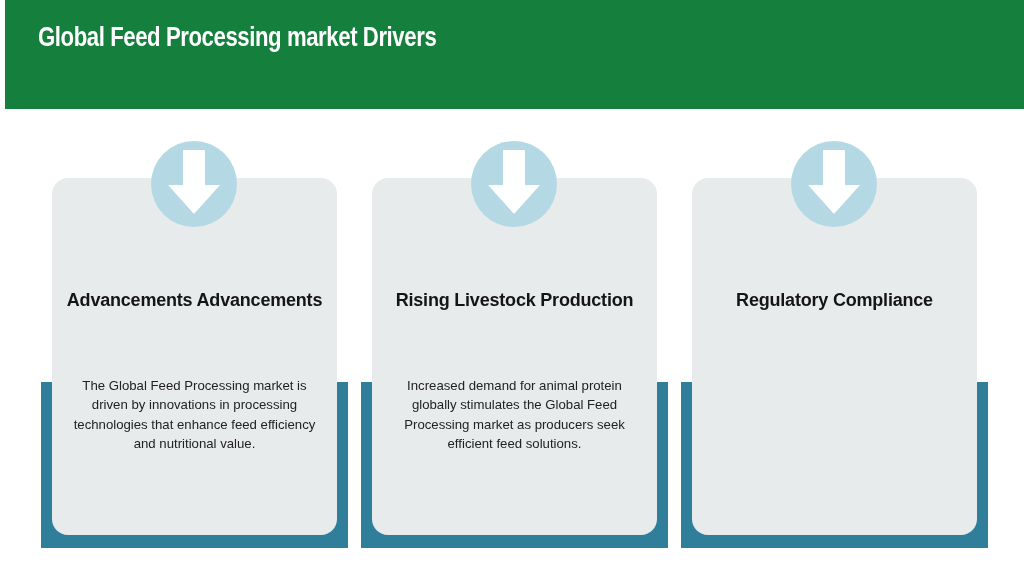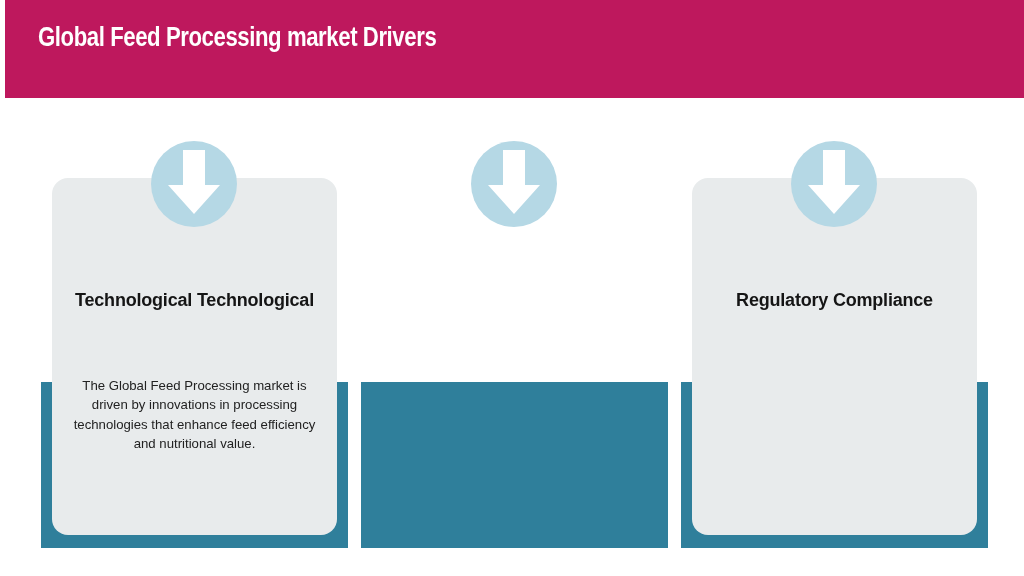--- a/index.html
+++ b/index.html
@@ -3,22 +3,22 @@
 <meta charset="utf-8">
 <style>
   * { margin: 0; padding: 0; box-sizing: border-box; }
   html, body { width: 1024px; height: 576px; background: #ffffff; overflow: hidden; }
   body { font-family: "Liberation Sans", sans-serif; position: relative; }
 
   .canvas { position: absolute; top: 0; left: 0; width: 1024px; height: 576px; background: #ffffff; }
 
   
   .header-bar {
-    position: absolute; left: 5px; top: 0; width: 1019px; height: 98px;
-    background: #be185d;
+    position: absolute; left: 5px; top: 0; width: 1019px; height: 109px;
+    background: #15803d;
   }
   .page-title {
     position: absolute; left: 33px; top: 22px;
     color: #ffffff; font-size: 27px; font-weight: bold; letter-spacing: -0.5px;
     transform: scaleX(0.82); transform-origin: left center;
     white-space: nowrap;
   }
   .logo {
     position: absolute; right: 12px; top: 12px; width: 100px; text-align: center;
     color: #101522;
@@ -80,32 +80,36 @@
 
 <div class="canvas">
 
   <div class="header-bar">
     <div class="page-title">Global Feed Processing market Drivers</div>
   </div>
 
   <div class="card-group g1">
     <div class="shadow-band"></div>
     <div class="driver-card">
-      <div class="card-title">Technological Technological</div>
+      <div class="card-title">Advancements Advancements</div>
       <div class="card-body">The Global Feed Processing market is driven by innovations in processing technologies that enhance feed efficiency and nutritional value.</div>
     </div>
     <div class="arrow-circle">
       <svg viewBox="0 0 86 86" aria-hidden="true">
         <polygon points="32,9 54,9 54,44 69,44 43,73 17,44 32,44" fill="#ffffff"></polygon>
       </svg>
     </div>
   </div>
 
   <div class="card-group g2">
     <div class="shadow-band"></div>
+    <div class="driver-card">
+      <div class="card-title">Rising Livestock Production</div>
+      <div class="card-body">Increased demand for animal protein globally stimulates the Global Feed Processing market as producers seek efficient feed solutions.</div>
+    </div>
     <div class="arrow-circle">
       <svg viewBox="0 0 86 86" aria-hidden="true">
         <polygon points="32,9 54,9 54,44 69,44 43,73 17,44 32,44" fill="#ffffff"></polygon>
       </svg>
     </div>
   </div>
 
   <div class="card-group g3">
     <div class="shadow-band"></div>
     <div class="driver-card">

